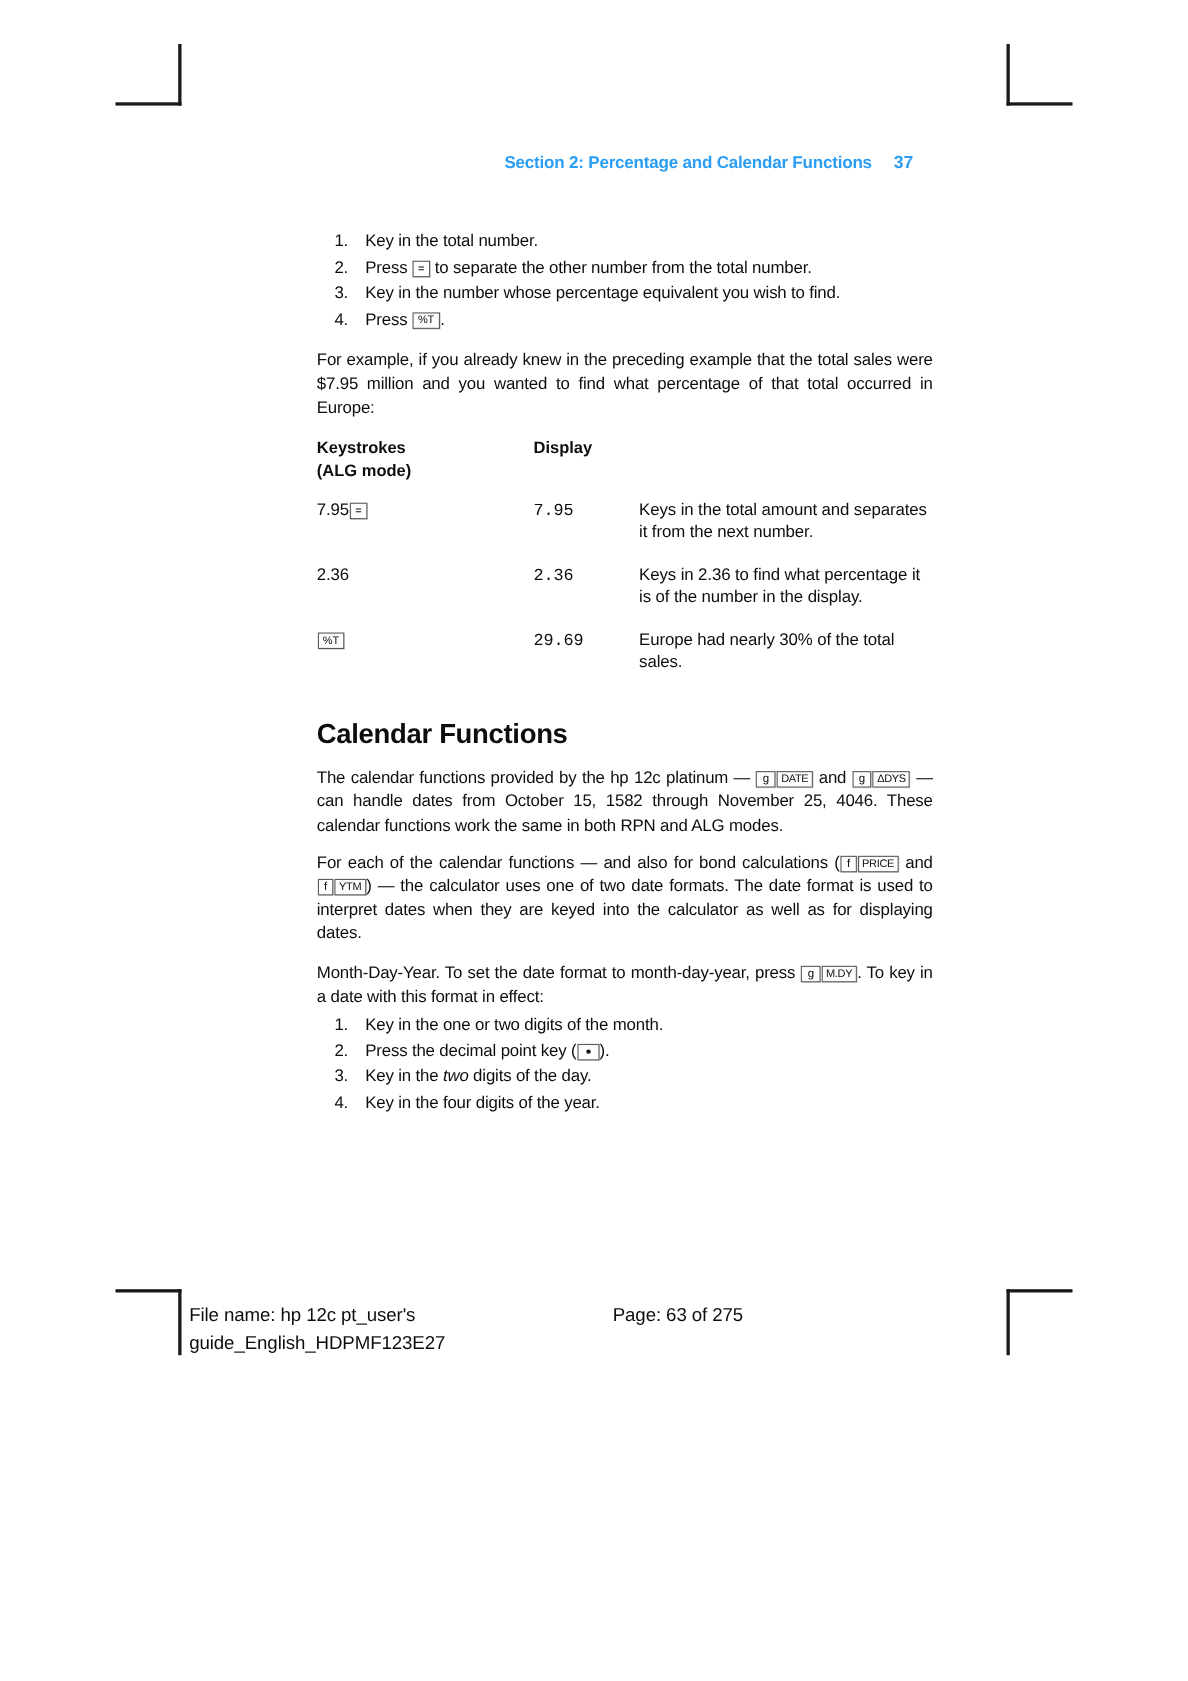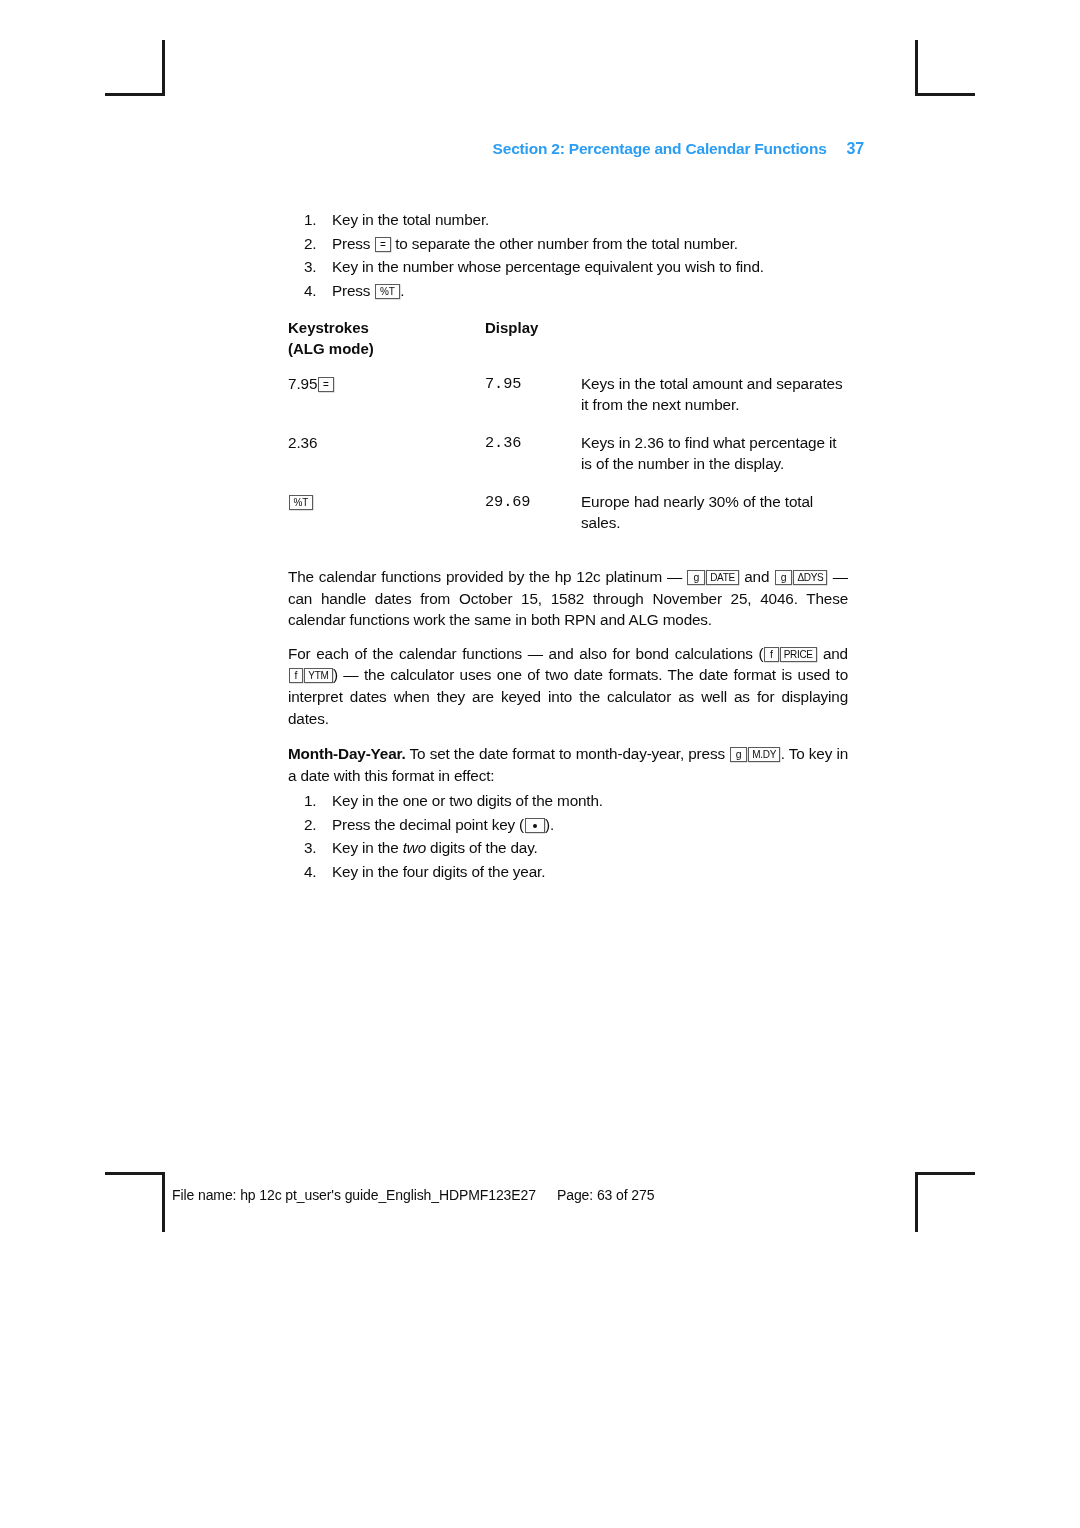--- a/index.html
+++ b/index.html
@@ -41,21 +41,21 @@
   #content {
     position: absolute;
     left: 288px;
     top: 0;
     width: 560px;
   }
 
   
   #running-head {
     position: absolute;
-    left: 304px;
+    left: 270px;
     top: 140px;
     width: 560px;
     text-align: right;
     font-weight: bold;
     font-size: 15.5px;
     letter-spacing: -0.2px;
     color: #2b9ef4;
   }
   #running-head .page-no {
     display: inline-block;
@@ -153,30 +153,30 @@
     font-weight: bold;
     margin: 0;
     letter-spacing: -0.3px;
   }
   h3.sub-title {
     font-size: 16.5px;
     font-weight: bold;
     margin: 0;
     letter-spacing: -0.1px;
   }
-  .lead { font-weight: bold; }
+  .lead { font-weight: normal; }
   .ital { font-style: italic; }
 
   
   #footer {
     position: absolute;
     left: 172px;
     top: 1183px;
     width: 700px;
-    font-size: 14px;
+    font-size: 17px;
     line-height: 25px;
     letter-spacing: -0.1px;
   }
   #footer .row { display: flex; }
   #footer .c1 { width: 385px; }
   #footer .c2 { width: 300px; }
 </style>
 </head>
 <body>
 
@@ -213,20 +213,21 @@
       <span class="num">2.</span><span>Press </span><span class="key">=</span><span> to separate the other number from the total number.</span>
     </li>
     <li>
       <span class="num">3.</span><span>Key in the number whose percentage equivalent you wish to find.</span>
     </li>
     <li>
       <span class="num">4.</span><span>Press </span><span class="key">%T</span><span>.</span>
     </li>
   </ol>
 
+  <p class="para" style="margin-top:15px">For example, if you already knew in the preceding example that the total sales were $7.95 million and you wanted to find what percentage of that total occurred in Europe:</p>
 
   <table id="keystroke-table" style="margin-top:15px">
     <thead>
       <tr>
         <th class="col-keys">
           <div>Keystrokes</div>
           <div>(ALG mode)</div>
         </th>
         <th class="col-disp" colspan="2">
           <div>Display</div>
@@ -245,20 +246,21 @@
         <td class="col-desc">Keys in 2.36 to find what percentage it is of the number in the display.</td>
       </tr>
       <tr>
         <td class="col-keys"><span class="key">%T</span></td>
         <td class="col-disp disp">29.69</td>
         <td class="col-desc">Europe had nearly 30% of the total sales.</td>
       </tr>
     </tbody>
   </table>
 
+  <h2 class="section-title" style="margin-top:22px">Calendar Functions</h2>
 
   <p class="para" style="margin-top:15px"><span>The calendar functions provided by the hp 12c platinum — </span><span class="keypair"><span class="key shift">g</span><span class="key wide">DATE</span></span><span> and </span><span class="keypair"><span class="key shift">g</span><span class="key wide">ΔDYS</span></span><span> — can handle dates from October 15, 1582 through November 25, 4046. These calendar functions work the same in both RPN and ALG modes.</span></p>
 
 
   <p class="para" style="margin-top:12px"><span>For each of the calendar functions — and also for bond calculations (</span><span class="keypair"><span class="key shift">f</span><span class="key wide">PRICE</span></span><span> and </span><span class="keypair"><span class="key shift">f</span><span class="key wide">YTM</span></span><span>) — the calculator uses one of two date formats. The date format is used to interpret dates when they are keyed into the calculator as well as for displaying dates.</span></p>
 
   <p class="para" style="margin-top:14px"><span class="lead">Month-Day-Year.</span><span> To set the date format to month-day-year, press </span><span class="keypair"><span class="key shift">g</span><span class="key wide">M.DY</span></span><span>. To key in a date with this format in effect:</span></p>
 
   <ol class="steps" style="margin-top:3px">
     <li>

